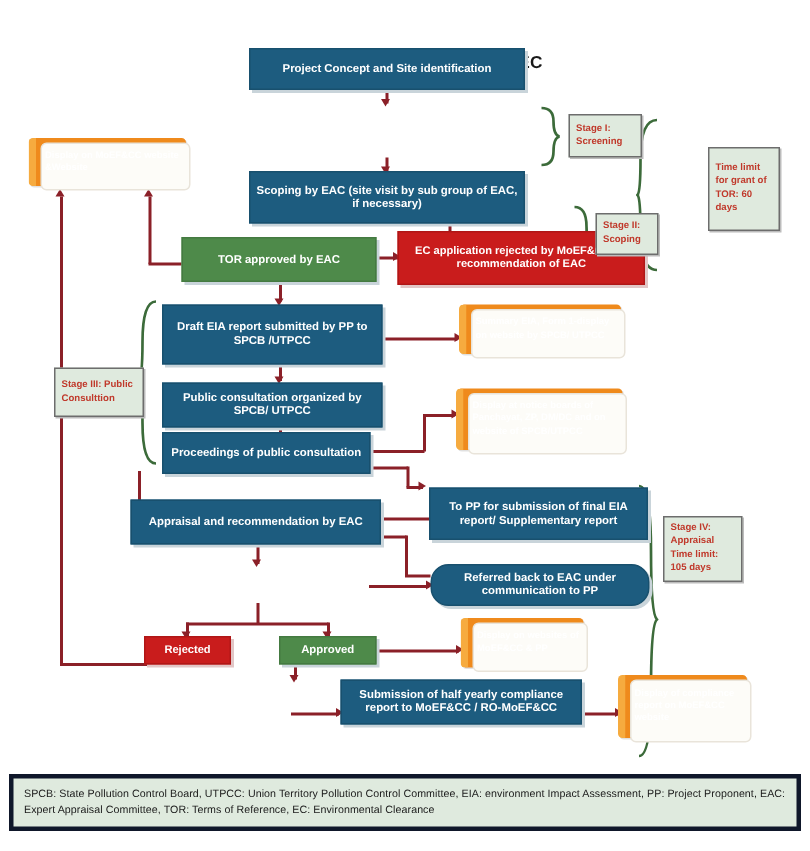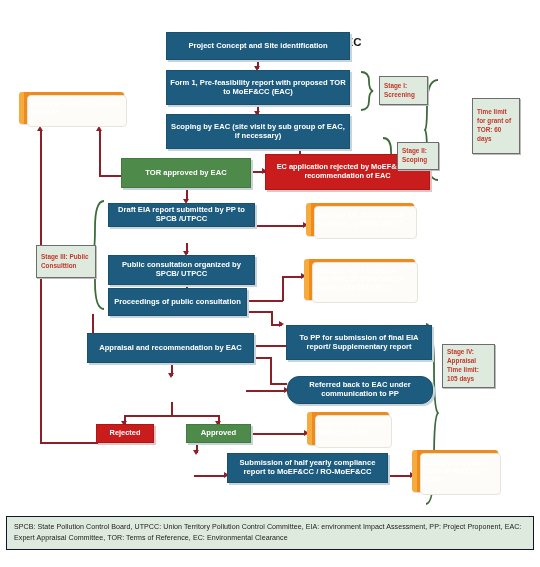--- a/index.html
+++ b/index.html
@@ -105,21 +105,21 @@
   }
 
   
   #legend {
     position: absolute;
     left: 6px;
     top: 516px;
     width: 528px;
     box-sizing: border-box;
     background: #dfeade;
-    border: 1px solid #0f172a;
+    border: 3px solid #0f172a;
     font-size: 7.1px;
     color: #1a1a1a;
     line-height: 1.55;
     padding: 5px 7px;
     letter-spacing: 0.05px;
     z-index: 3;
   }
 
   
   .ln {
@@ -256,29 +256,28 @@
   <svg class="brace" style="left:91px; top:199px;" width="14" height="113">
     <path d="M13 2 Q4 2 4 29 Q4 54 1 56 Q4 58 4 83 Q4 110 13 110" fill="none" stroke="#3c6b3a" stroke-width="1.8"></path>
   </svg>
 
   <svg class="brace" style="left:425px; top:322px;" width="14" height="185">
     <path d="M1 2 Q9 2 9 45 Q9 88 13 91 Q9 94 9 138 Q9 182 1 182" fill="none" stroke="#3c6b3a" stroke-width="1.8"></path>
   </svg>
 
   <div class="node blue" style="left:166px; top:32px; width:184px; height:28px;">Project Concept and Site identification</div>
 
-  <div class="node blue" style="left:166px; top:70px; width:184px; height:35px;">Form 1, Pre-feasibility report with proposed TOR to MoEF&amp;CC (EAC)</div>
 
   <div class="node green" style="left:121px; top:158px; width:130px; height:30px;">TOR approved by EAC</div>
 
   <div class="node blue" style="left:166px; top:114px; width:184px; height:35px;">Scoping by EAC (site visit by sub group of EAC, if necessary)</div>
 
   <div class="node red" style="left:265px; top:154px; width:165px; height:36px;">EC application rejected by MoEF&amp;CC on recommendation of EAC</div>
 
-  <div class="node blue" style="left:108px; top:203px; width:147px; height:24px;">Draft EIA report submitted by PP to SPCB /UTPCC</div>
+  <div class="node blue" style="left:108px; top:203px; width:147px; height:40px;">Draft EIA report submitted by PP to SPCB /UTPCC</div>
 
   <div class="node blue" style="left:108px; top:255px; width:147px; height:30px;">Public consultation organized by SPCB/ UTPCC</div>
 
   <div class="node blue" style="left:108px; top:288px; width:139px; height:28px;">Proceedings of public consultation</div>
 
   <div class="node blue" style="left:87px; top:333px; width:167px; height:30px;">Appraisal and recommendation by EAC</div>
 
 
   <div class="node blue" style="left:286px; top:325px; width:146px; height:35px;text-align:center;">To PP for submission of final EIA report/ Supplementary report</div>
 

